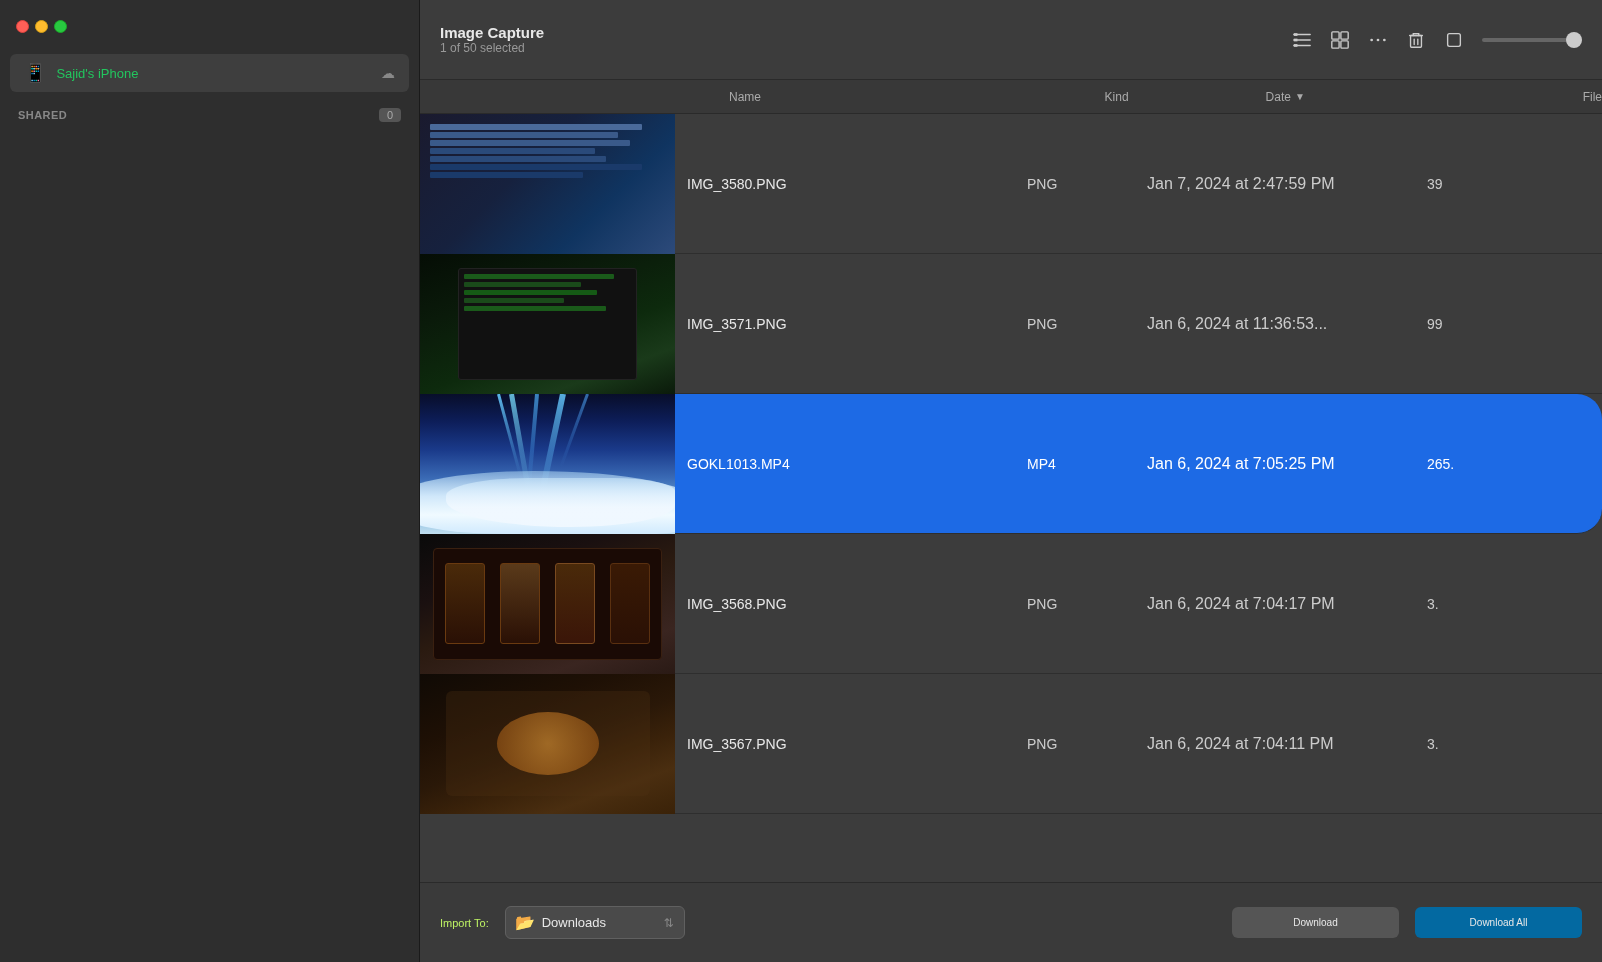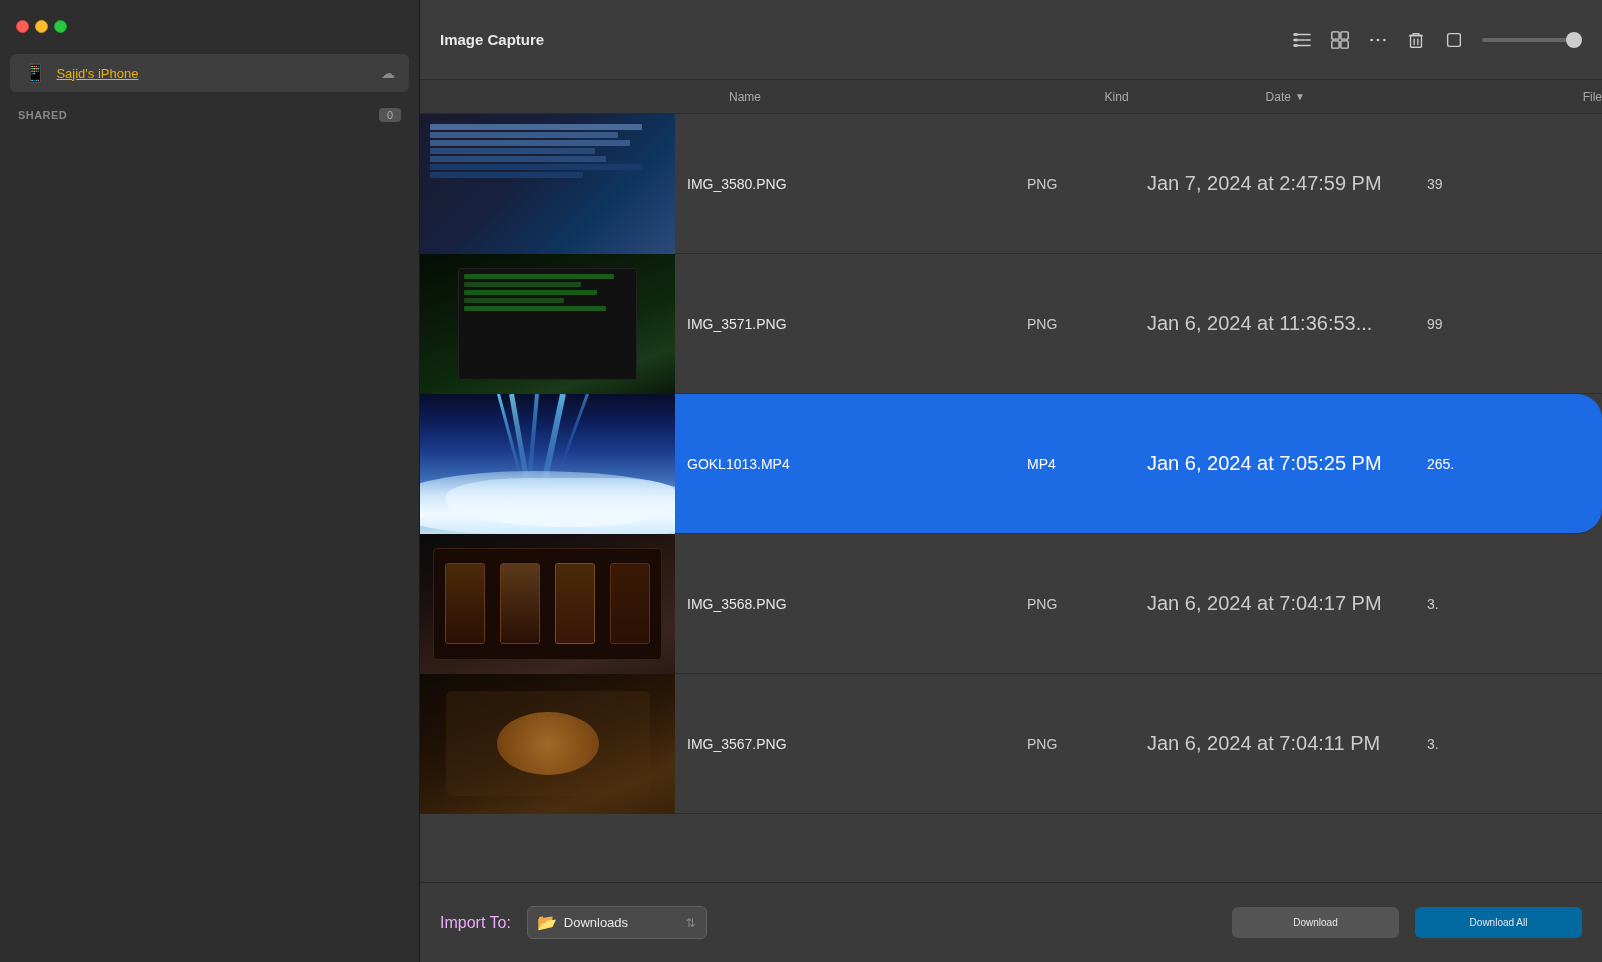--- a/index.html
+++ b/index.html
@@ -68,22 +68,21 @@
     }
 
     .device-icon {
       color: #3b8ef3;
       font-size: 18px;
     }
 
     .device-name {
       flex: 1;
       font-size: 13px;
-      color: #eab308;
-      text-decoration: underline;
+      color: #22c55e;
     }
 
     .cloud-icon {
       color: #888;
       font-size: 14px;
     }
 
     .shared-section {
       display: flex;
       align-items: center;
@@ -336,21 +335,21 @@
     }
 
     .file-kind {
       width: 120px;
       font-size: 14px;
       color: #ccc;
     }
 
     .file-date {
       width: 280px;
-      font-size: 20px;
+      font-size: 16px;
       color: #ccc;
     }
 
     .file-size {
       flex: 1;
       font-size: 14px;
       color: #ccc;
     }
 
     
@@ -358,22 +357,22 @@
       height: 80px;
       background: #3a3a3a;
       border-top: 1px solid #2a2a2a;
       display: flex;
       align-items: center;
       padding: 0 20px;
       gap: 16px;
     }
 
     .import-label {
-      font-size: 16px;
-      color: #f0abfc;
+      font-size: 11px;
+      color: #bef264;
     }
 
     .import-dropdown {
       display: flex;
       align-items: center;
       gap: 6px;
       background: #4a4a4a;
       border: 1px solid #606060;
       border-radius: 6px;
       padding: 6px 10px;
@@ -444,20 +443,21 @@
     <span class="shared-label">SHARED</span>
     <span class="shared-badge">0</span>
   </div>
 </div>
 
 <div class="main-content">
 
   <div class="header">
     <div class="header-title-block">
       <div class="app-title">Image Capture</div>
+      <div class="selection-count">1 of 50 selected</div>
     </div>
     <div class="toolbar-icons">
       <div class="toolbar-icon">
         <svg viewBox="0 0 22 22">
           <line x1="2" y1="5" x2="20" y2="5" stroke-linecap="round"></line>
           <line x1="2" y1="11" x2="20" y2="11" stroke-linecap="round"></line>
           <line x1="2" y1="17" x2="20" y2="17" stroke-linecap="round"></line>
           <line x1="2" y1="5" x2="6" y2="5" stroke="#ccc" stroke-width="3"></line>
           <line x1="2" y1="11" x2="6" y2="11" stroke="#ccc" stroke-width="3"></line>
           <line x1="2" y1="17" x2="6" y2="17" stroke="#ccc" stroke-width="3"></line>

